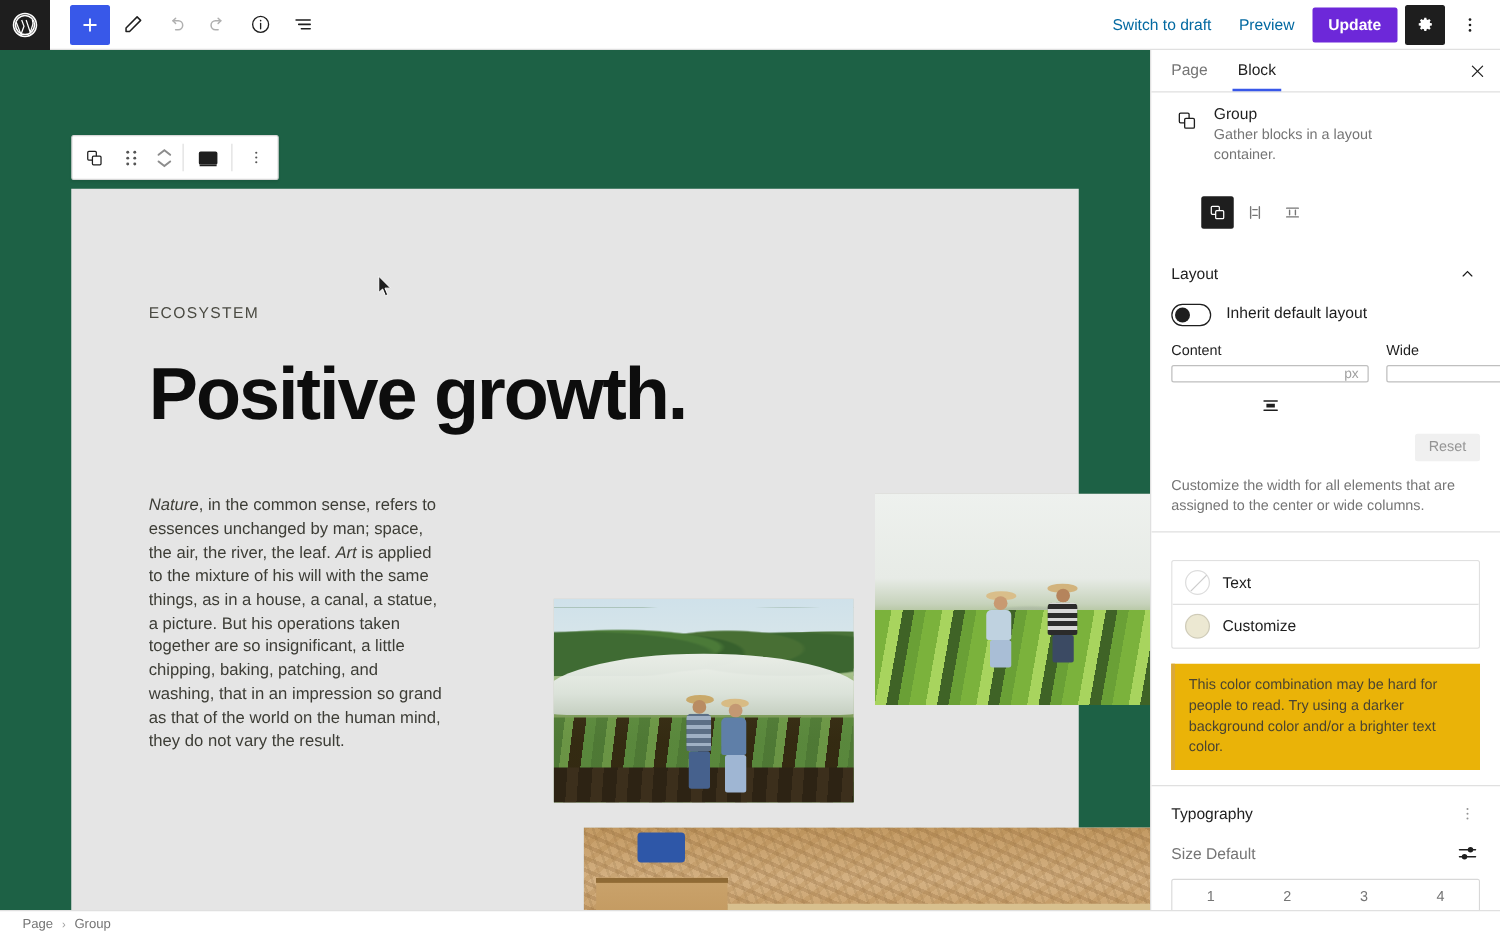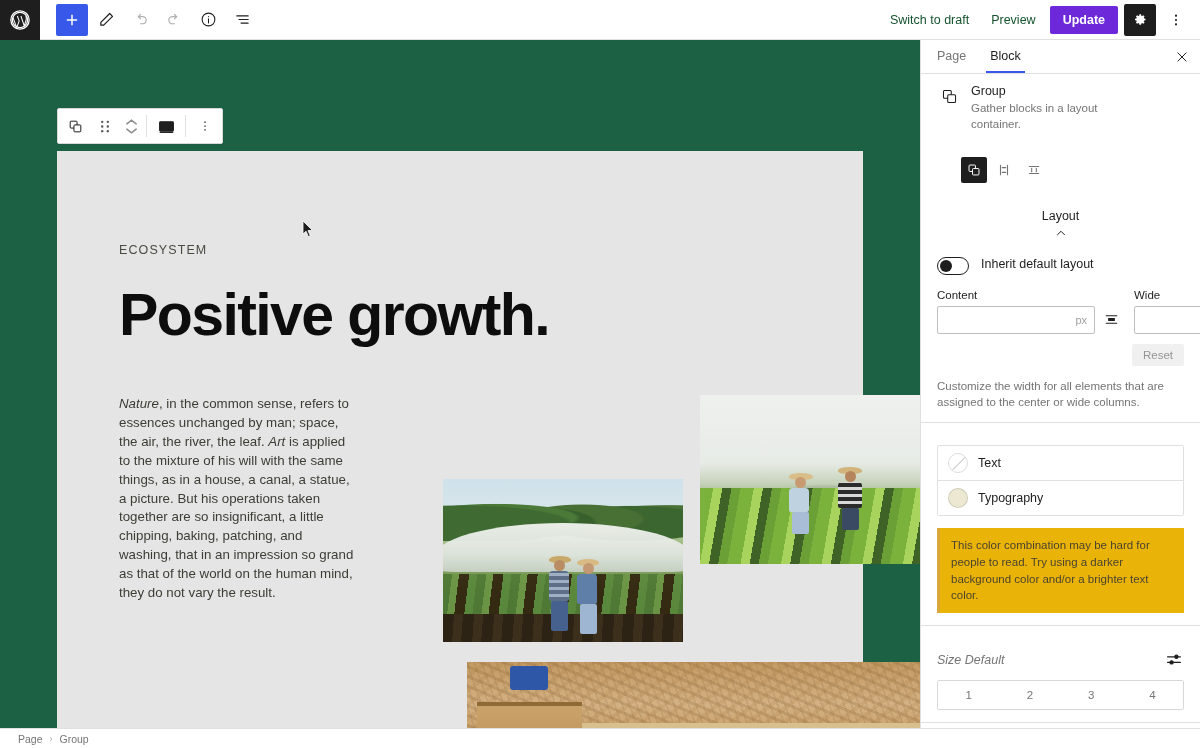--- a/index.html
+++ b/index.html
@@ -22,21 +22,21 @@
   .tb-left { display: flex; align-items: center; gap: 2px; padding-left: 16px; }
   .tb-btn {
     width: 32px; height: 32px; border-radius: 2px; display: flex;
     align-items: center; justify-content: center; color: #1e1e1e; background: transparent;
     border: none; cursor: pointer;
   }
   .tb-btn.primary { background: #3858e9; color: #fff; border-radius: 2px; }
   .tb-btn.disabled { color: #b0b0b0; }
   .tb-right { margin-left: auto; display: flex; align-items: center; gap: 6px; padding-right: 10px; }
   .link-btn {
-    background: none; border: none; font-size: 12.5px; color: #14532d;
+    background: none; border: none; font-size: 12.5px; color: #0369a1;
     cursor: pointer; padding: 6px 8px; font-family: inherit;
   }
   .update-btn {
     background: #6d28d9; color: #fff; border: none; border-radius: 2px;
     font-size: 12.5px; font-weight: bold; padding: 7px 13px; cursor: pointer; font-family: inherit;
   }
   .settings-btn {
     width: 32px; height: 32px; background: #1e1e1e; color: #fff; border: none;
     border-radius: 2px; display: flex; align-items: center; justify-content: center; cursor: pointer;
   }
@@ -172,37 +172,37 @@
   .bc-icon { width: 24px; height: 24px; display:flex; align-items:center; justify-content:center; color:#1e1e1e; flex:none; }
   .bc-title { font-size: 12.5px; color: #1e1e1e; }
   .bc-desc { font-size: 11.5px; color: #757575; line-height: 1.38; margin-top: 3px; max-width: 158px; }
   .variations { display: flex; gap: 4px; margin: 12px 16px 14px 40px; }
   .var-btn {
     width: 26px; height: 26px; border-radius: 2px; display:flex; align-items:center; justify-content:center;
     border:none; background:none; cursor:pointer; color:#757575;
   }
   .var-btn.selected { background: #1e1e1e; color: #fff; }
 
-  .panel-head { display: flex; align-items: center; justify-content: space-between; flex-direction: column; }
+  .panel-head { display: flex; align-items: center; justify-content: space-between; }
   .panel-title { font-size: 12.5px; color: #1e1e1e; font-weight: normal; }
   .chev { width:20px; height:20px; display:flex; align-items:center; justify-content:center; background:none;border:none;cursor:pointer;color:#1e1e1e;}
   .dots-v { width:20px;height:20px;display:flex;align-items:center;justify-content:center;background:none;border:none;cursor:pointer;color:#949494;}
 
   .toggle-row { display:flex; gap:12px; margin-top: 14px; }
   .toggle {
     width: 32px; height: 18px; border-radius: 9px; border: 1px solid #1e1e1e;
     background: #fff; position: relative; cursor: pointer; flex:none;
   }
   .toggle .knob { position:absolute; left:2px; top:2px; width:12px; height:12px; border-radius:50%; background:#1e1e1e; }
   .toggle-label { font-size: 12.5px; color: #1e1e1e; }
 
   .dim-grid { display: flex; gap: 14px; margin-top: 14px; }
   .dim-col { flex: 1; }
   .dim-label { font-size: 11.5px; color: #1e1e1e; margin-bottom: 5px; }
-  .dim-row { display: flex; align-items: center; gap: 7px; }
+  .dim-row { display: flex; align-items: center; gap: 7px; flex-direction: column; }
   .num-input {
     flex: 1; height: 28px; border: 1px solid #bfbfbf; border-radius: 2px; background: #fff;
     font-size: 11px; color: #757575; padding: 0 7px; text-align: right; font-family: inherit; min-width: 0;
   }
   .num-input::placeholder { color: #a0a0a0; }
   .unit-btn { width: 18px; height: 24px; display:flex; align-items:center; justify-content:center; background:none;border:none;cursor:pointer;color:#1e1e1e;flex:none;}
   .reset-row { display: flex; justify-content: flex-end; margin-top: 10px; }
   .reset-btn {
     background: #f0f0f0; border: none; border-radius: 2px; font-size: 11.5px; color: #949494;
     padding: 5px 11px; cursor: pointer; font-family: inherit;
@@ -220,21 +220,21 @@
   }
   .swatch.fill { border: 1px solid rgba(0,0,0,.12); }
   .color-name { font-size: 12.5px; color: #1e1e1e; }
 
   .notice {
     margin-top: 12px; background: #eab308; border-left: 3px solid #d9a83c;
     padding: 9px 11px; font-size: 11.5px; line-height: 1.45; color: #4b4430;
   }
 
   .type-row { display:flex; align-items:center; justify-content:space-between; margin-top: 12px; }
-  .type-size-label { font-size: 12.5px; color: #757575; font-style: italic; }
+  .type-size-label { font-size: 12.5px; color: #757575; }
   .seg {
     display: flex; border: 1px solid #d8d8d8; border-radius: 2px; margin-top: 10px; height: 30px; overflow:hidden;
   }
   .seg button {
     flex: 1; background: #fff; border: none; font-size: 11.5px; color: #757575;
     cursor: pointer; font-family: inherit;
   }
 
   
   .footer {
@@ -534,28 +534,38 @@
 
         <div class="sb-section">
 
           <div class="color-list">
             <div class="color-item">
               <span class="swatch none"></span>
               <span class="color-name">Text</span>
             </div>
             <div class="color-item">
               <span class="swatch fill" style="background:#ece8d2"></span>
-              <span class="color-name">Typography</span>
+              <span class="color-name">Customize</span>
             </div>
           </div>
 
           <div class="notice">This color combination may be hard for people to read. Try using a darker background color and/or a brighter text color.</div>
         </div>
 
         <div class="sb-section">
+          <div class="panel-head">
+            <span class="panel-title">Typography</span>
+            <button class="dots-v">
+              <svg width="14" height="14" viewBox="0 0 24 24" fill="currentColor">
+                <circle cx="12" cy="5.5" r="1.4"></circle>
+                  <circle cx="12" cy="12" r="1.4"></circle>
+                  <circle cx="12" cy="18.5" r="1.4"></circle>
+              </svg>
+            </button>
+          </div>
 
           <div class="type-row">
             <span class="type-size-label">Size Default</span>
             <button class="dots-v">
               <svg width="16" height="16" viewBox="0 0 20 20" fill="none" stroke="#1e1e1e" stroke-width="1.5" stroke-linecap="round">
                 <path d="M2 6h16M2 13h16"></path>
                   <circle cx="13" cy="6" r="2" fill="#1e1e1e"></circle>
                   <circle cx="7" cy="13" r="2" fill="#1e1e1e"></circle>
               </svg>
             </button>

